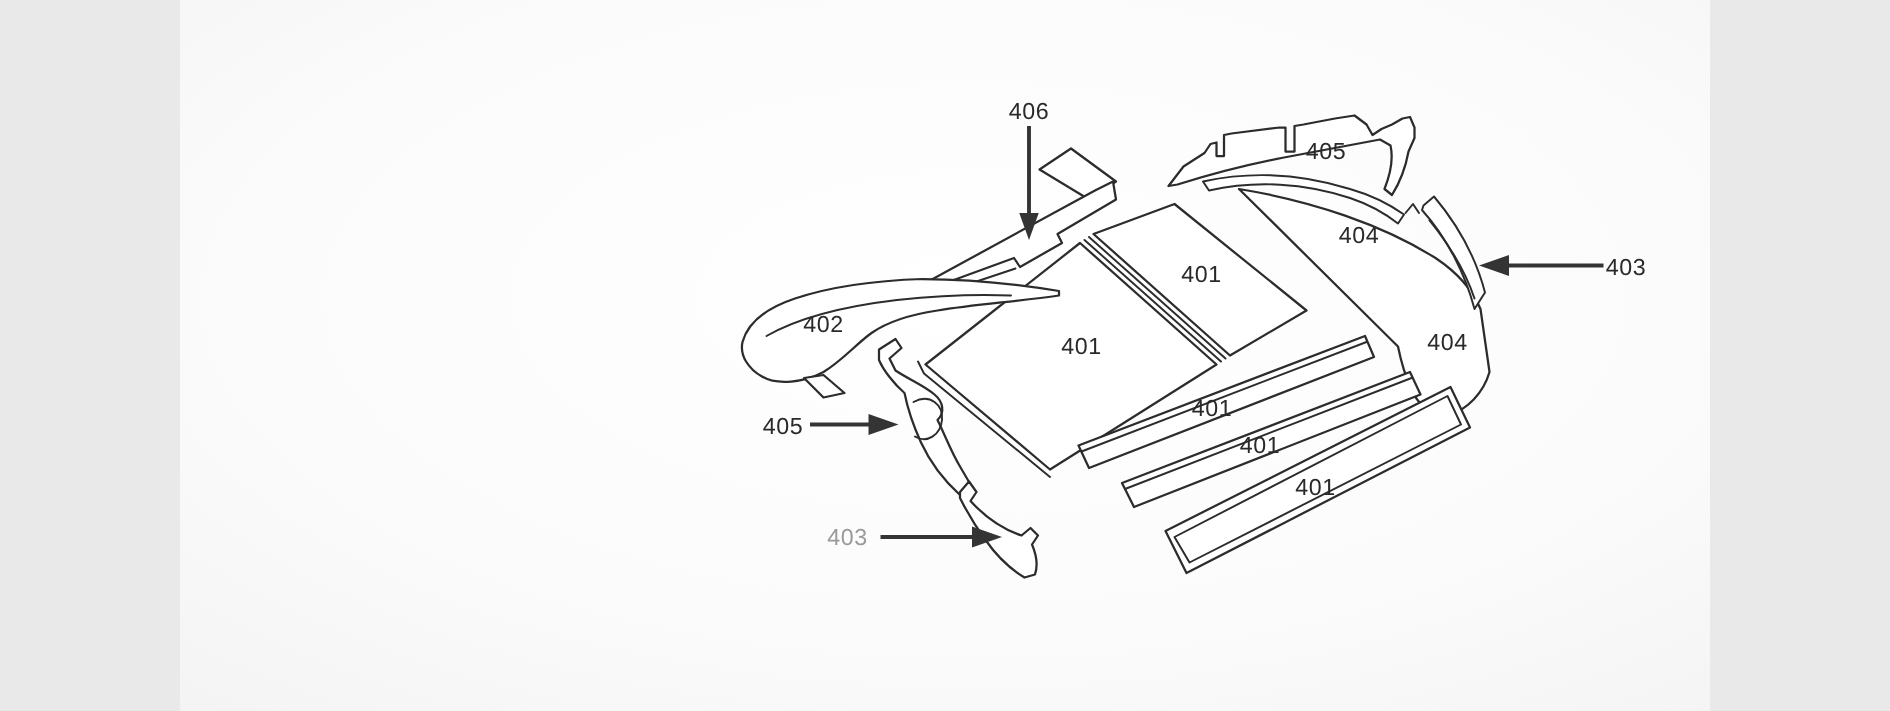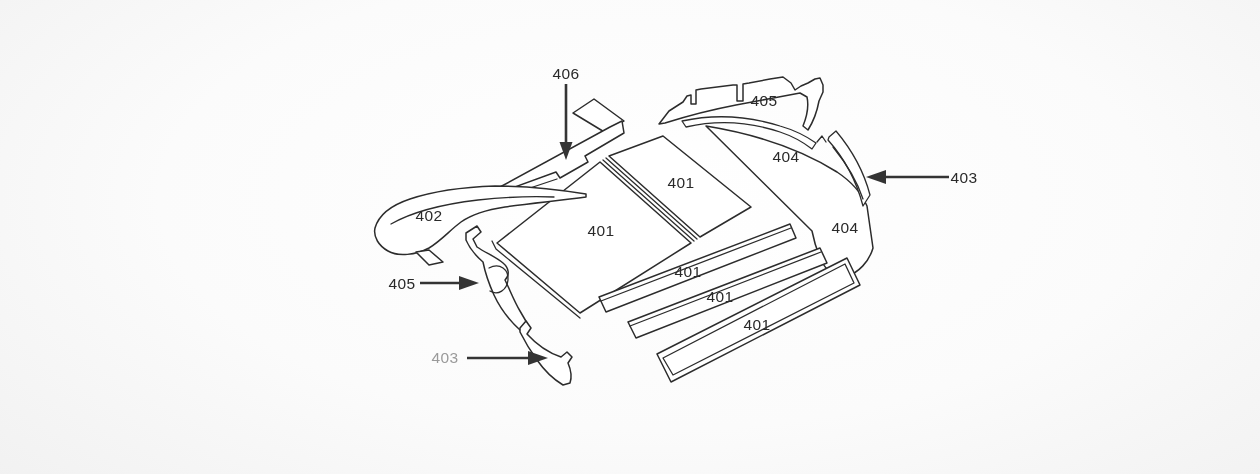--- a/index.html
+++ b/index.html
@@ -1,18 +1,18 @@
 <!DOCTYPE html>
 <html><head>
 <meta charset="utf-8">
 <style>
   html,body{margin:0;padding:0;background:#e9e9e9;}
   .stage{
     position:relative;
-    width:1260px;height:474px;
+    width:1020px;height:474px;
     margin:0 auto;
     background:radial-gradient(ellipse 900px 420px at 52% 42%, #ffffff 0%, #fbfbfb 55%, #f1f1f1 100%);
     overflow:hidden;
     font-family:"Liberation Sans", sans-serif;
     text-decoration:underline;
   }
   svg{position:absolute;left:0;top:0;}
   .part{fill:#ffffff;stroke:#2c2c2c;stroke-width:1.5;stroke-linejoin:round;}
   .part.thin{stroke-width:1.3;}
   .detail{fill:none;stroke:#2c2c2c;stroke-width:1.3;stroke-linejoin:round;stroke-linecap:round;}

